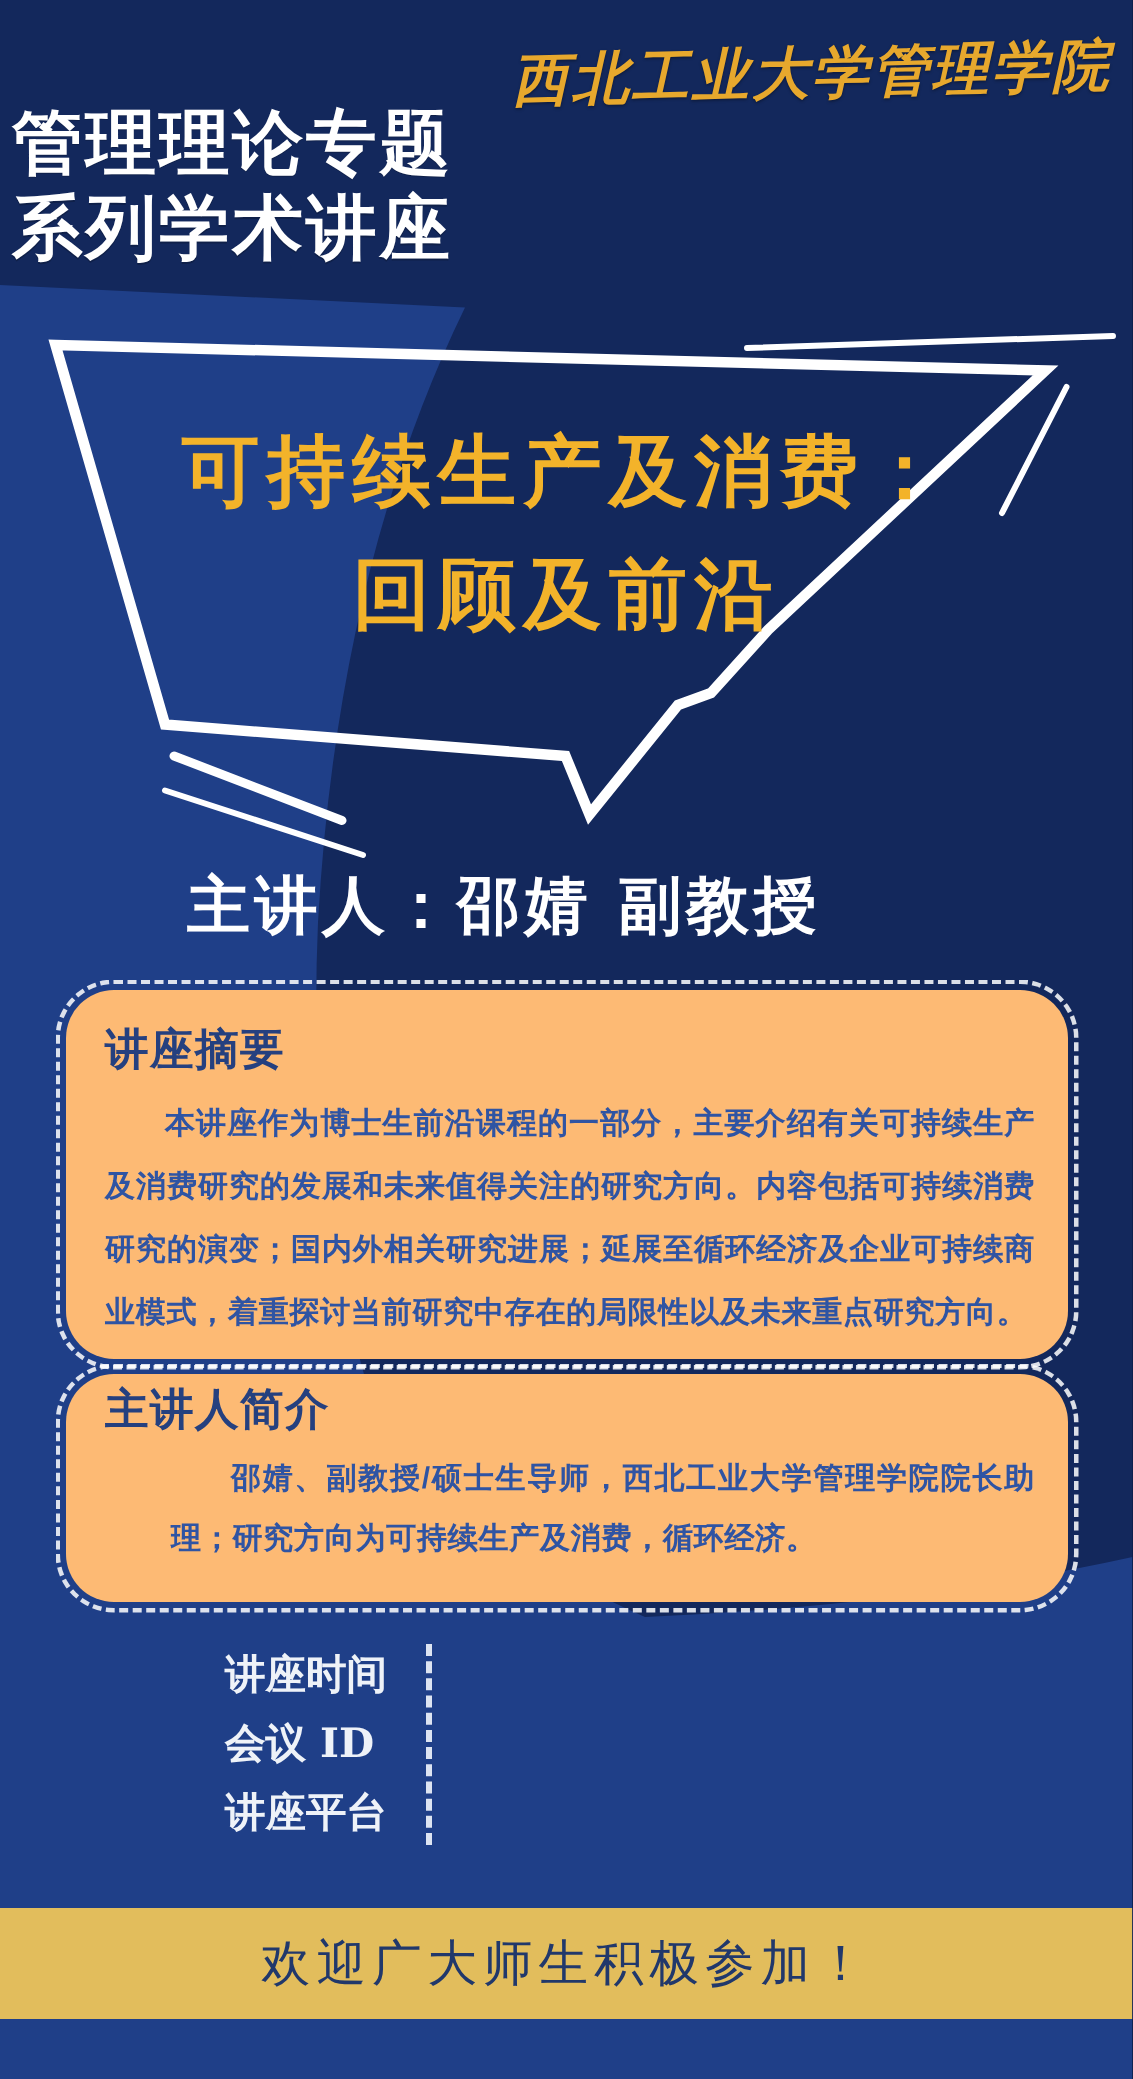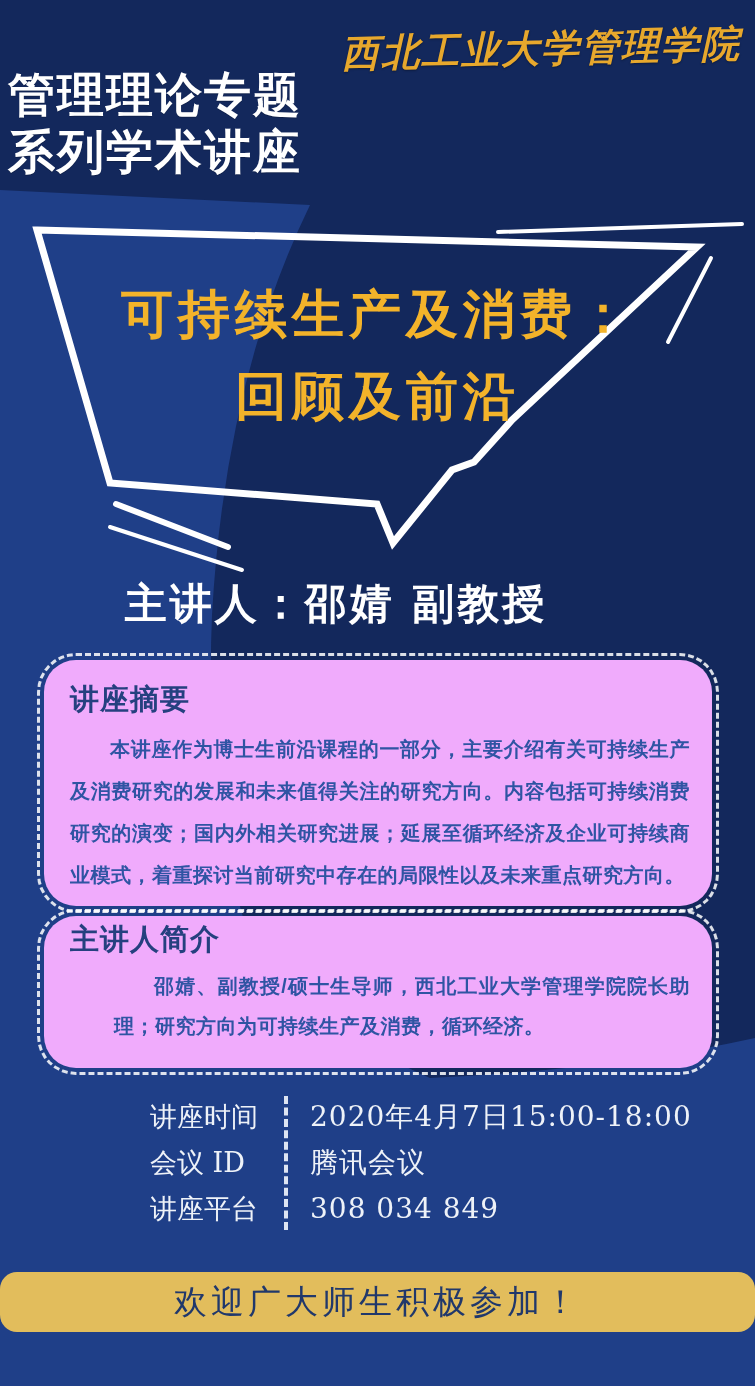--- a/index.html
+++ b/index.html
@@ -35,49 +35,49 @@
   .lec-title.l2{top:362px;}
 
   .speaker{
     position:absolute;left:0;top:576px;width:672px;text-align:center;
     font-family:"DejaVu Serif",serif;font-weight:700;
     color:#ffffff;font-size:42px;letter-spacing:3px;white-space:nowrap;
   }
 
   .card{
     position:absolute;left:44px;width:668px;box-sizing:border-box;
-    background:#f0abfc;border-radius:32px;
+    background:#fdba74;border-radius:32px;
     outline:3px dashed rgba(255,255,255,.85);outline-offset:4px;
     padding:20px 22px 14px 26px;
   }
   .card.abstract{top:660px;height:246px;}
   .card.bio{top:916px;height:152px;padding-top:4px;}
   .card h2{
     margin:0;font-size:29px;font-weight:800;color:#25407f;letter-spacing:1px;
   }
   .card p{
     margin:8px 0 0 0;font-size:20px;font-weight:700;color:#2f54a3;
     line-height:42px;text-align:justify;text-indent:2em;letter-spacing:.5px;
   }
   .card.bio p{line-height:40px;margin-top:6px;margin-left:44px;}
 
   
   .details{
     position:absolute;left:150px;top:1094px;display:flex;align-items:stretch;
-    color:#eef2f8;font-family:"DejaVu Serif",serif;
+    color:#eef2f8;font-family:"DejaVu Serif",serif;font-weight:bold;
   }
   .d-col{display:flex;flex-direction:column;}
   .d-label{font-size:27px;line-height:46px;white-space:nowrap;}
   .d-value{font-size:28px;line-height:46px;white-space:nowrap;letter-spacing:1px;}
   .d-divider{border-left:4px dashed #dde4f2;margin:2px 22px 2px 26px;}
 
   .banner{
-    position:absolute;left:0;top:1272px;width:755px;height:60px;
+    position:absolute;left:0;top:1272px;width:755px;height:74px;
     background:#e2bd5c;display:flex;align-items:center;justify-content:center;
-    color:#21386b;font-size:33px;letter-spacing:4px;font-weight:500;border-radius:17px;
+    color:#21386b;font-size:33px;letter-spacing:4px;font-weight:500;
   }
 </style>
 </head>
 <body>
 
 <div class="poster">
 
   <svg class="bg" viewBox="0 0 755 1386" aria-hidden="true">
 
     <path d="M0,190 L310,205 Q225,380 212,615 Q204,800 250,940 Q320,1030 430,1078 L0,1078 Z" fill="#1f3f88"></path>
@@ -116,24 +116,19 @@
     <p>邵婧、副教授/硕士生导师，西北工业大学管理学院院长助理；研究方向为可持续生产及消费，循环经济。</p>
   </section>
 
   <div class="details">
     <div class="d-col">
       <div class="d-label">讲座时间</div>
       <div class="d-label">会议 ID</div>
       <div class="d-label">讲座平台</div>
     </div>
     <div class="d-divider"></div>
-    <div class="d-col">
-      <div class="d-value">2020年4月7日15:00-18:00</div>
-      <div class="d-value">腾讯会议</div>
-      <div class="d-value">308 034 849</div>
-    </div>
   </div>
 
   <div class="banner">
     <span>欢迎广大师生积极参加！</span>
   </div>
 
 </div>
 
 </body></html>

